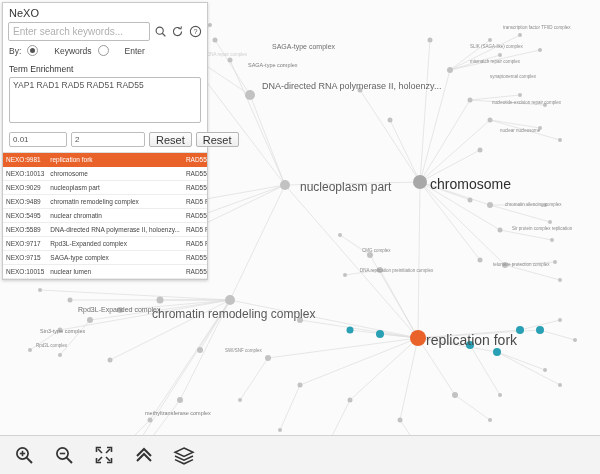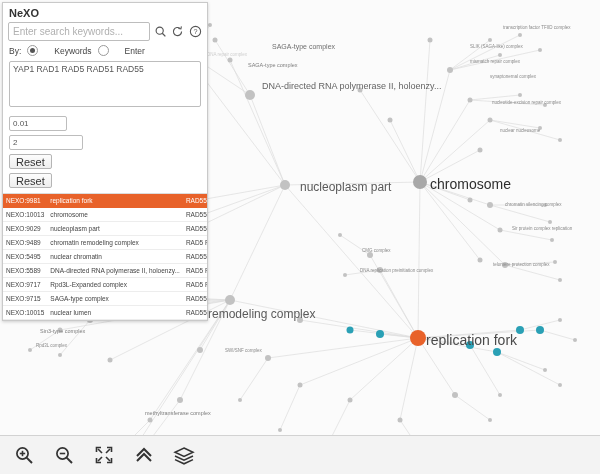--- a/index.html
+++ b/index.html
@@ -51,21 +51,21 @@
     left: 2px;
     top: 2px;
     width: 204px;
     background: #ffffff;
     border: 1px solid #c9c9c9;
     box-shadow: 0 1px 3px rgba(0,0,0,0.18);
     z-index: 50;
   }
   #panel-title {
     font-size: 11px;
-    font-weight: bold;
+    font-weight: normal;
     color: #333;
     padding: 4px 6px 3px 6px;
   }
   .search-row {
     display: flex;
     align-items: center;
     padding: 0 5px 4px 5px;
     gap: 4px;
   }
   .search-input {
@@ -124,24 +124,23 @@
     border: 1px solid #bdbdbd;
     border-radius: 2px;
     resize: none;
     font-size: 8.5px;
     color: #555;
     padding: 2px 3px;
     font-family: "Liberation Sans", sans-serif;
   }
   .ctrl-row {
     display: flex;
-    align-items: flex-start;
+    align-items: center;
     gap: 4px;
     padding: 0 6px 5px 6px;
-    flex-direction: column;
   }
   .ctrl-row input.num {
     width: 58px;
     height: 15px;
     box-sizing: border-box;
     border: 1px solid #bdbdbd;
     border-radius: 2px;
     font-size: 8px;
     padding: 0 3px;
     color: #555;
@@ -462,20 +461,21 @@
       <label class="radio-opt">
         <span class="radio checked"></span>
         <span>Keywords</span>
       </label>
       <label class="radio-opt">
         <span class="radio"></span>
         <span>Enter</span>
       </label>
     </div>
 
+    <div class="section-title">Term Enrichment</div>
     <div class="ta-wrap">
       <textarea class="term-input" style="">YAP1 RAD1 RAD5 RAD51 RAD55</textarea>
     </div>
 
     <div class="ctrl-row">
       <input class="num" type="text" value="0.01" style="">
       <input class="num wide" type="text" value="2" style="">
       <button class="btn">Reset</button>
       <button class="btn">Reset</button>
     </div>

